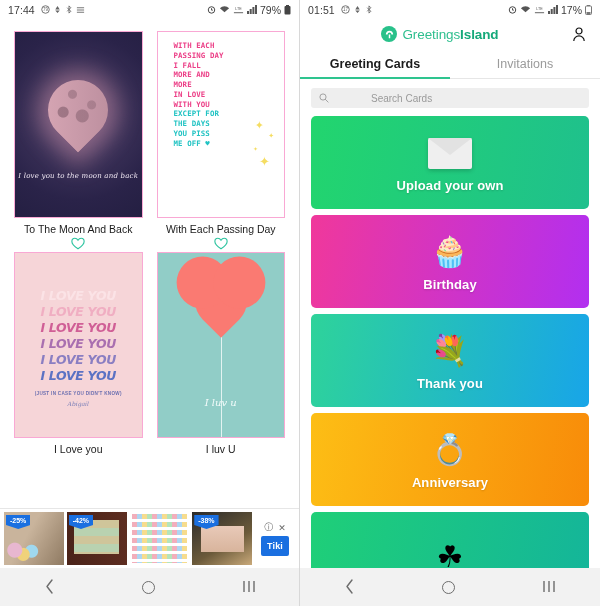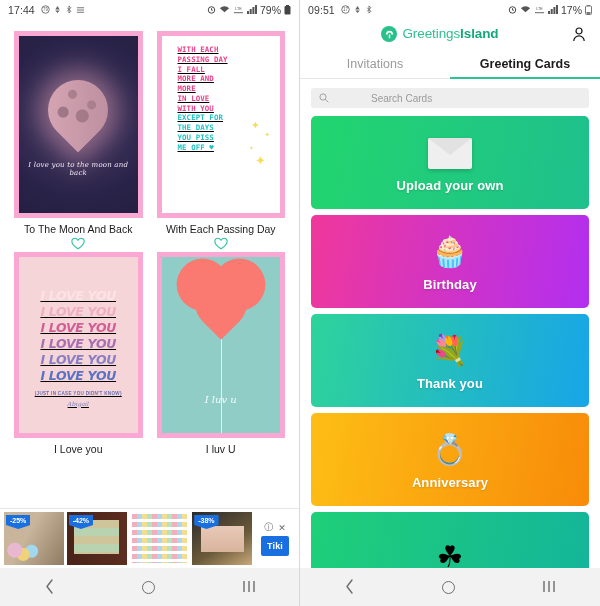--- a/index.html
+++ b/index.html
@@ -29,22 +29,22 @@
   .lhdr-title { flex: 1; text-align: center; font-size: 13.5px; font-weight: 700;
                 color: #1b1b1b; letter-spacing: .1px; }
   .icon-btn { width: 20px; height: 20px; display: flex; align-items: center;
               justify-content: center; color: #1b1b1b; }
 
   
   .grid-wrap { flex: 1; position: relative; overflow: hidden; background: #fff; }
   .grid { display: grid; grid-template-columns: 1fr 1fr; gap: 0 14px;
           padding: 12px 14px 0 14px; }
   .cell { display: flex; flex-direction: column; align-items: center; }
-  .thumb { width: 100%; aspect-ratio: 128/186; border: 5px solid #f9a8d4;
-           position: relative; overflow: hidden; background: #fff; text-decoration: underline; }
+  .thumb { width: 100%; aspect-ratio: 128/186; border: 1px solid #f9a8d4;
+           position: relative; overflow: hidden; background: #fff; }
   .cap { font-size: 10.5px; color: #1b1b1b; margin-top: 5px; text-align: center;
          white-space: nowrap; }
   .heart { margin-top: 2px; color: #2ec4a0; font-size: 13px; line-height: 1; }
 
   
   .c-moon { background: radial-gradient(circle at 50% 46%, #5b4a74 0%, #3b3158 38%, #2a2349 70%, #241f42 100%); }
   .c-moon .moon {
     position: absolute; left: 50%; top: 42%; transform: translate(-50%,-50%) rotate(-45deg);
     width: 60px; height: 60px; background: #c89aa8;
     border-radius: 50% 50% 50% 0;
@@ -129,21 +129,21 @@
       background: linear-gradient(#e8c9b8,#d8b49c); }
   .ad-ctrl { width: 40px; height: 53px; display:flex; flex-direction:column;
              align-items:center; justify-content:center; gap:2px; flex:none; }
   .ad-ctrl-top { display:flex; gap:5px; align-items:center; color:#6a6a6a; font-size:9px; }
   .ad-logo { width: 28px; height: 20px; background:#1a6fe0; color:#fff; display:flex;
              align-items:center; justify-content:center; font-size:9px; font-weight:700;
              border-radius:2px; letter-spacing:.2px; }
 
   
   .rhdr { height: 30px; display: flex; align-items: center; padding: 0 11px; flex: none; }
-  .brand { flex: 1; display: flex; align-items: flex-start; justify-content: center; gap: 5px; }
+  .brand { flex: 1; display: flex; align-items: center; justify-content: center; gap: 5px; }
   .brand-dot { width: 16px; height: 16px; border-radius: 50%; background: #28c18a;
                display:flex; align-items:center; justify-content:center; }
   .brand-txt { font-size: 13.5px; color: #2fbf8f; letter-spacing: -.1px; }
   .brand-txt b { color: #15a97a; }
 
   .tabs { display: flex; height: 30px; border-bottom: 1px solid #e6e6e6; flex: none; }
   .tab { flex: 1; display: flex; align-items: center; justify-content: center;
          font-size: 12.5px; color: #9b9b9b; position: relative; }
   .tab.active { color: #1b1b1b; font-weight: 700; }
   .tab.active::after { content:""; position:absolute; left:0; right:0; bottom:-1px;
@@ -345,21 +345,21 @@
             <path d="M2 1v11M7 1v11M12 1v11" stroke="#6d6d6d" stroke-width="1.4"></path>
           </svg>
       </div>
     </div>
   </div>
 
   <div class="screen right">
 
     <div class="statusbar">
       <div class="sb-left">
-        <span class="sb-time">09:51</span>
+        <span class="sb-time">01:51</span>
         <span class="sb-ico">
           <svg width="9" height="9" viewBox="0 0 10 10">
               <circle cx="5" cy="5" r="4.2" fill="none" stroke="#666" stroke-width="1"></circle>
               <text x="5" y="7" font-size="5" text-anchor="middle" fill="#666">17</text>
             </svg>
         </span>
         <span class="sb-ico">
           <svg width="9" height="9" viewBox="0 0 10 10">
               <path d="M5 1 L2.5 5 H7.5 Z M5 9 L2.5 6 H7.5 Z" fill="#666"></path>
             </svg>
@@ -418,22 +418,22 @@
       </div>
       <div class="icon-btn">
         <svg width="14" height="15" viewBox="0 0 14 15">
             <circle cx="7" cy="4" r="3" fill="none" stroke="#111" stroke-width="1.2"></circle>
             <path d="M1.8 14 a5.2 5.2 0 0 1 10.4 0" fill="none" stroke="#111" stroke-width="1.2"></path>
           </svg>
       </div>
     </div>
 
     <div class="tabs">
+      <div class="tab active">Greeting Cards</div>
       <div class="tab">Invitations</div>
-      <div class="tab active">Greeting Cards</div>
     </div>
 
     <div class="searchwrap">
       <div class="searchbar">
         <span class="q">
           <svg width="10" height="10" viewBox="0 0 11 11">
               <circle cx="4.4" cy="4.4" r="3.4" fill="none" stroke="#9a9a9a" stroke-width="1"></circle>
               <path d="M7 7 L10 10" stroke="#9a9a9a" stroke-width="1" stroke-linecap="round"></path>
             </svg>
         </span>

